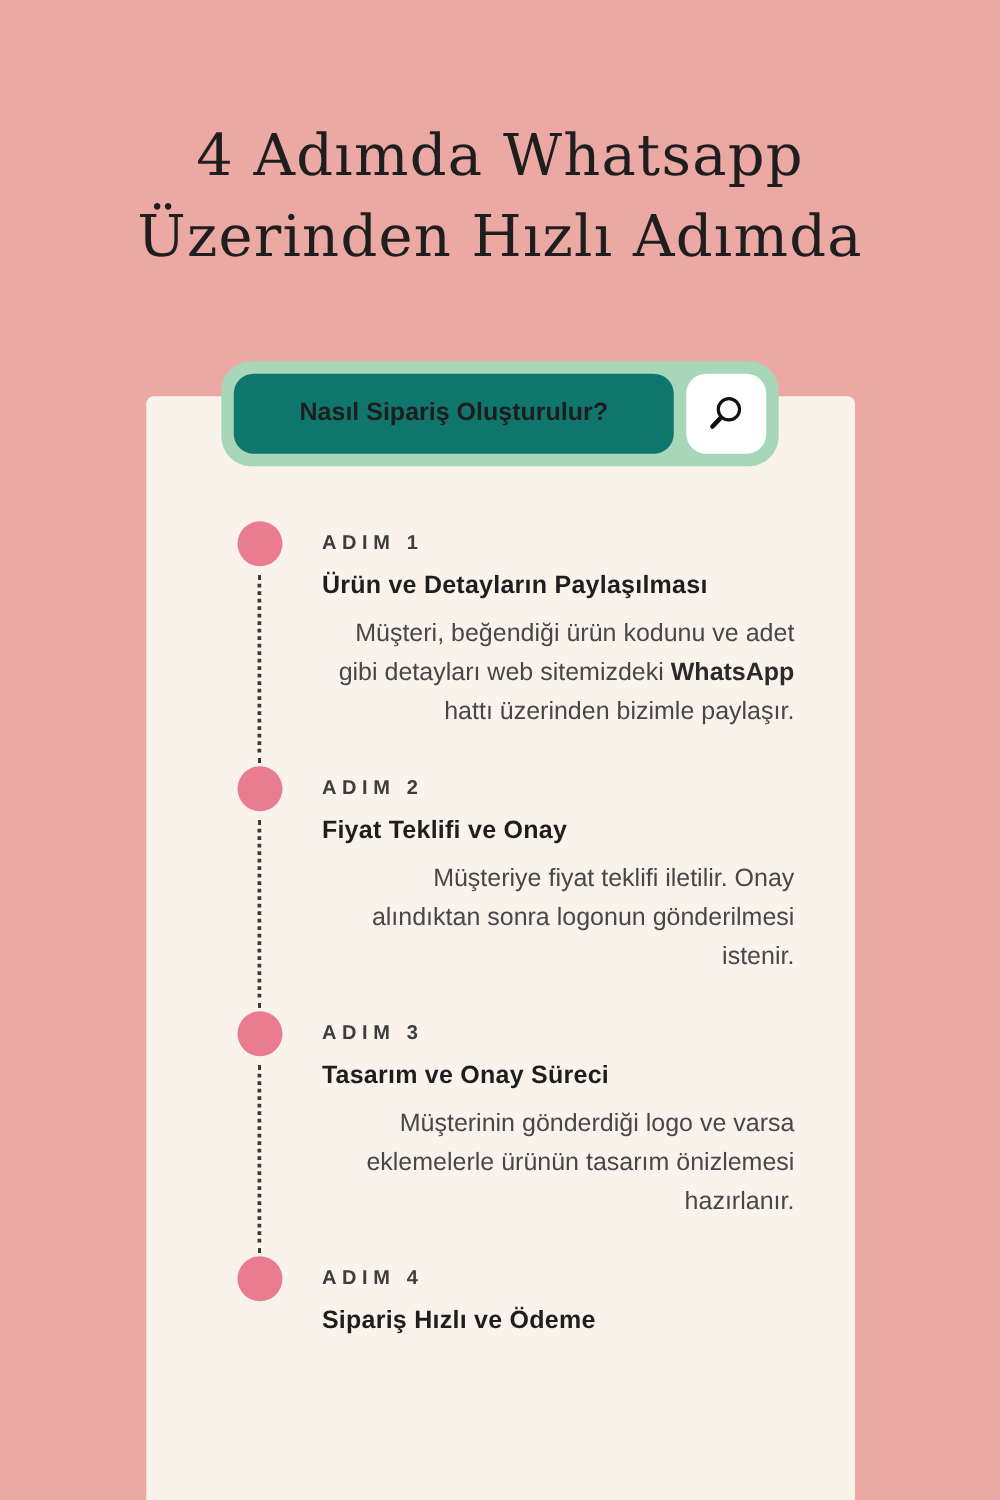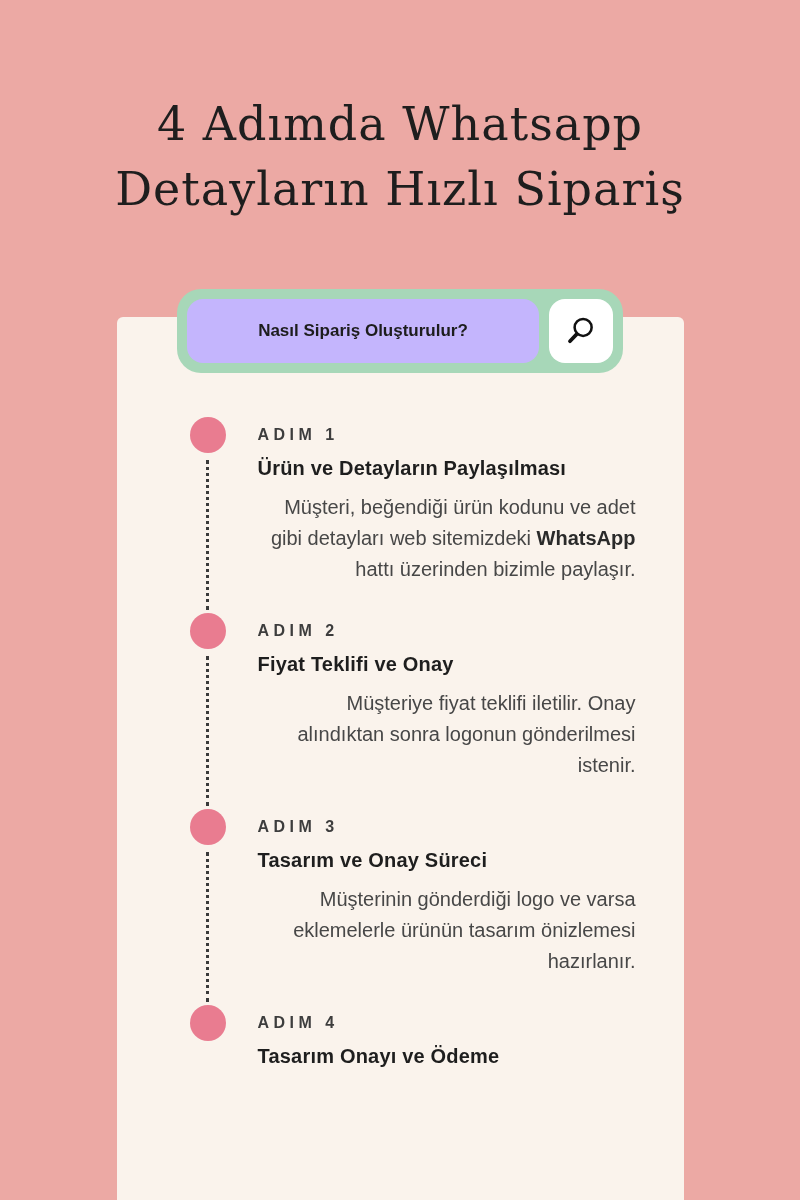--- a/index.html
+++ b/index.html
@@ -41,25 +41,25 @@
     margin:66px auto 0 auto;
     width:446px;height:84px;
     background:var(--search-bar);
     border-radius:24px;
     display:flex;align-items:center;
     padding:10px;
     gap:10px;
   }
   .search-pill{
     flex:1;height:64px;
-    background:#c4b5fd;
+    background:#0f766e;
     border-radius:16px;
     display:flex;align-items:center;justify-content:center;
     font-weight:700;
-    font-size:17px;
+    font-size:20px;
     color:#1d1d1d;
     cursor:pointer;
   }
   .search-btn{
     width:64px;height:64px;
     background:#ffffff;
     border-radius:16px;
     display:flex;align-items:center;justify-content:center;
     cursor:pointer;
   }
@@ -119,21 +119,21 @@
   }
   .step-body b{color:#2a2a2a;}
 </style>
 </head>
 <body>
 
 <div class="canvas">
 
   <h1 class="title">
     <span>4 Adımda Whatsapp</span><br>
-    <span>Detayların Hızlı Sipariş</span>
+    <span>Üzerinden Hızlı Adımda</span>
   </h1>
 
   <div class="searchbar">
     <div class="search-pill">Nasıl Sipariş Oluşturulur?</div>
     <div class="search-btn">
       <span>
         <svg width="34" height="34" viewBox="0 0 24 24" fill="none">
           <circle cx="13.5" cy="9.5" r="6" stroke="#111111" stroke-width="1.8"></circle>
           <line x1="9" y1="14.2" x2="4.2" y2="19.2" stroke="#111111" stroke-width="2.6" stroke-linecap="round"></line>
         </svg>
@@ -180,20 +180,20 @@
         </div>
       </div>
 
       <div class="step last">
         <div class="rail">
           <div class="dot"></div>
 
         </div>
         <div class="step-content">
           <div class="step-label">ADIM 4</div>
-          <div class="step-title">Tasarım Onayı ve Ödeme</div>
+          <div class="step-title">Sipariş Hızlı ve Ödeme</div>
         </div>
       </div>
 
     </div>
   </div>
 
 </div>
 
 </body></html>

